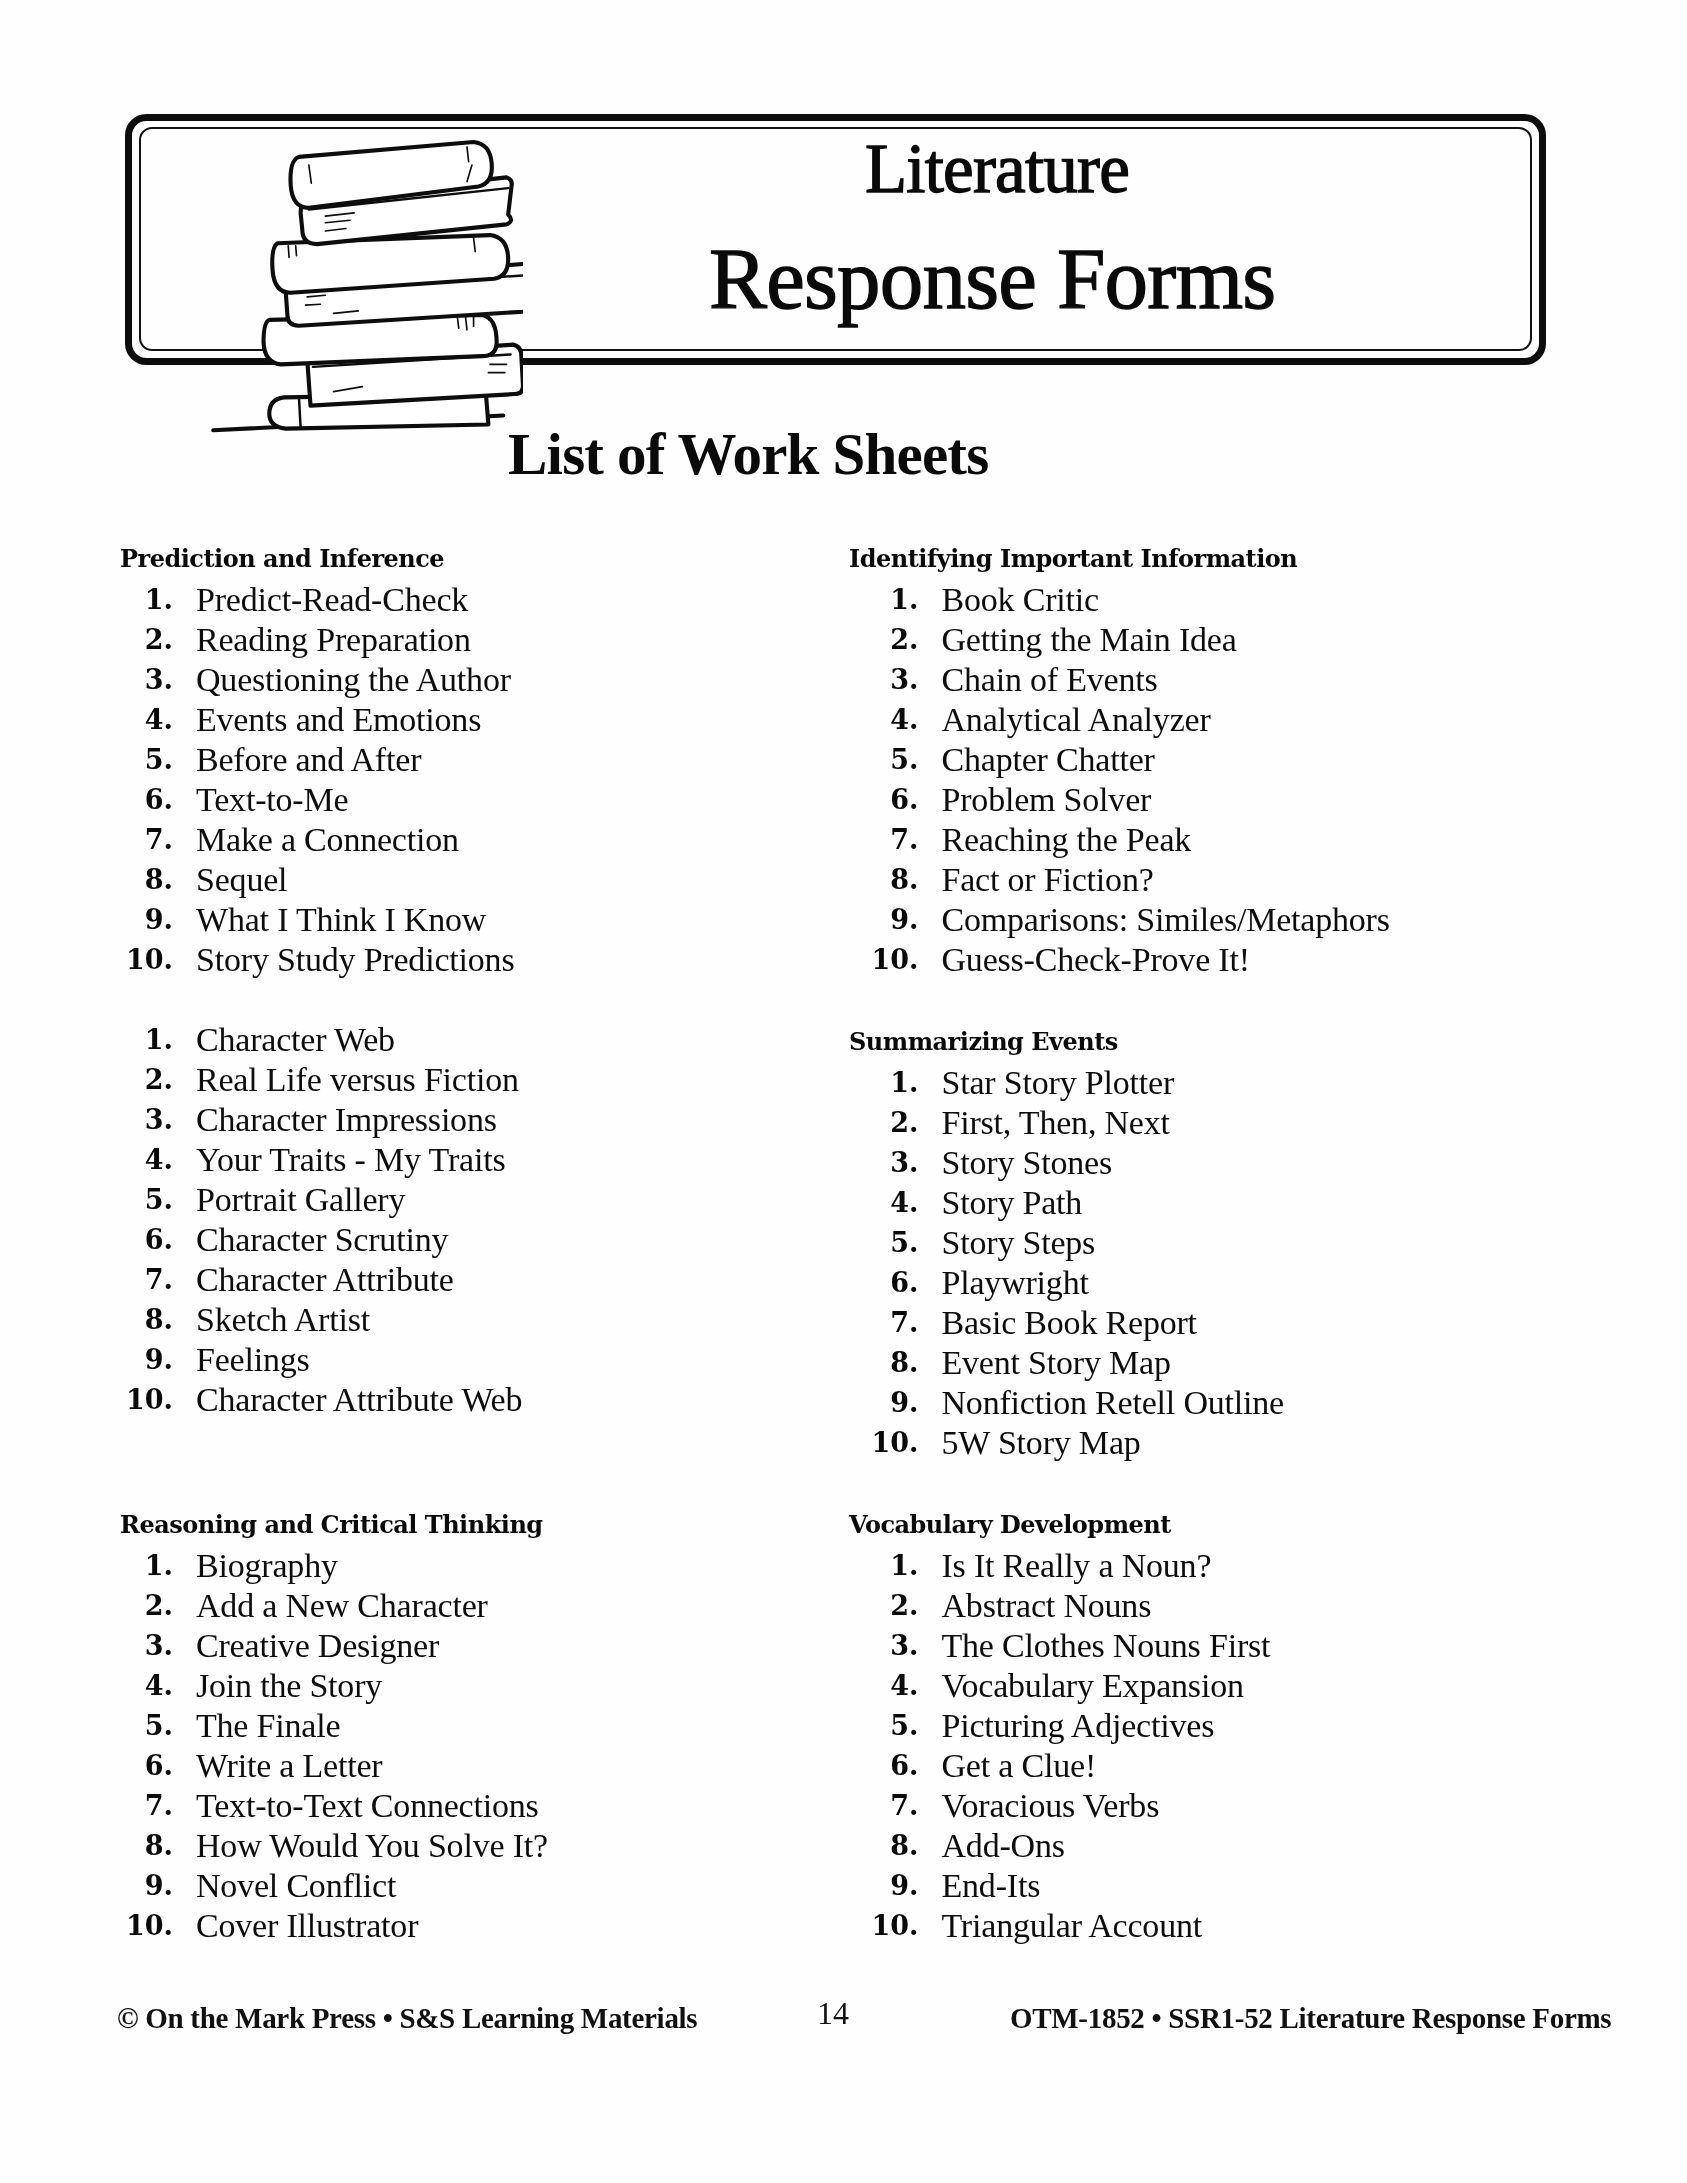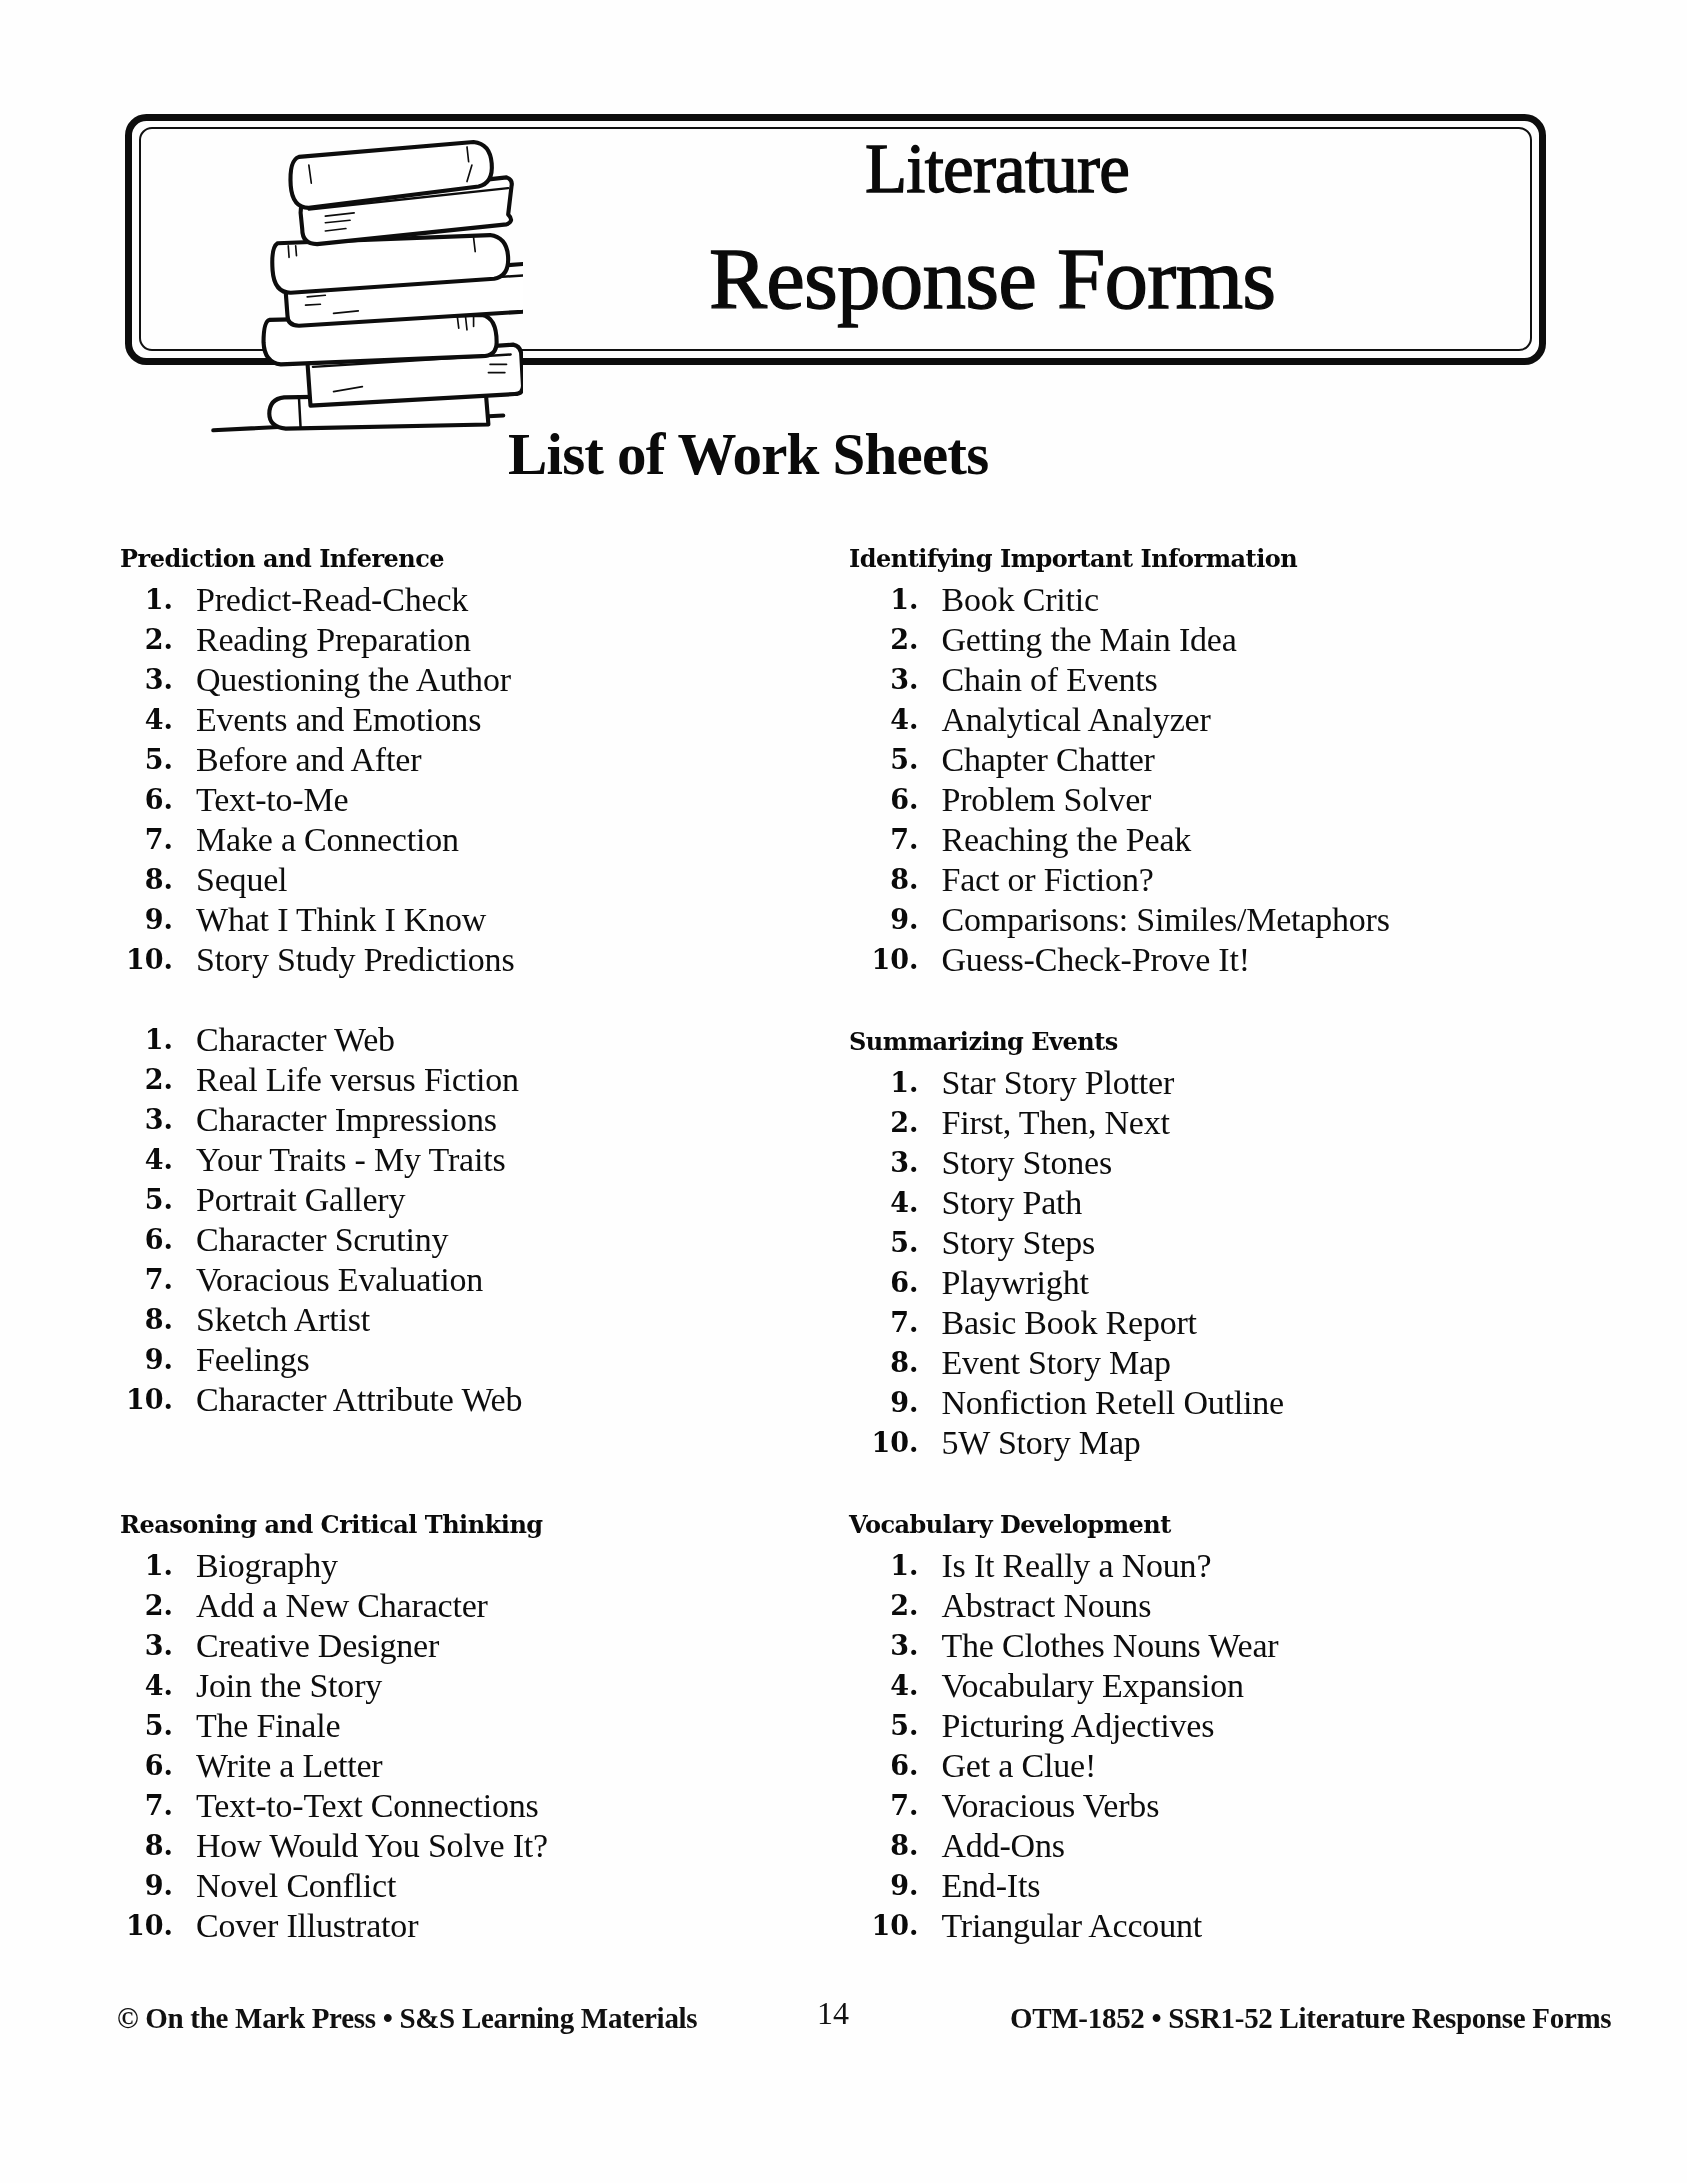--- a/index.html
+++ b/index.html
@@ -330,21 +330,21 @@
       <li class="item">
           <span class="item-num">5.</span>
           <span class="item-label">Portrait Gallery</span>
         </li>
       <li class="item">
           <span class="item-num">6.</span>
           <span class="item-label">Character Scrutiny</span>
         </li>
       <li class="item">
           <span class="item-num">7.</span>
-          <span class="item-label">Voracious Evaluation</span>
+          <span class="item-label">Character Attribute</span>
         </li>
       <li class="item">
           <span class="item-num">8.</span>
           <span class="item-label">Sketch Artist</span>
         </li>
       <li class="item">
           <span class="item-num">9.</span>
           <span class="item-label">Feelings</span>
         </li>
       <li class="item">
@@ -452,21 +452,21 @@
       <li class="item">
           <span class="item-num">1.</span>
           <span class="item-label">Is It Really a Noun?</span>
         </li>
       <li class="item">
           <span class="item-num">2.</span>
           <span class="item-label">Abstract Nouns</span>
         </li>
       <li class="item">
           <span class="item-num">3.</span>
-          <span class="item-label">The Clothes Nouns Wear</span>
+          <span class="item-label">The Clothes Nouns First</span>
         </li>
       <li class="item">
           <span class="item-num">4.</span>
           <span class="item-label">Vocabulary Expansion</span>
         </li>
       <li class="item">
           <span class="item-num">5.</span>
           <span class="item-label">Picturing Adjectives</span>
         </li>
       <li class="item">

